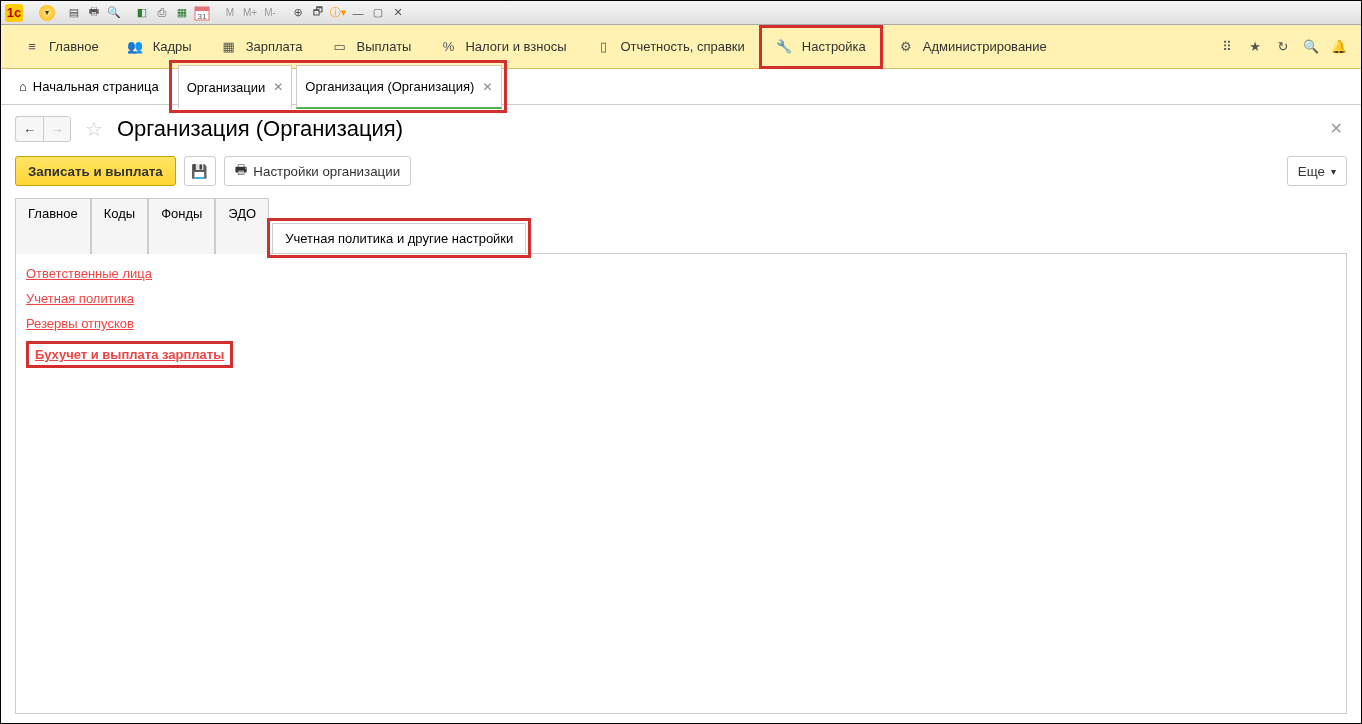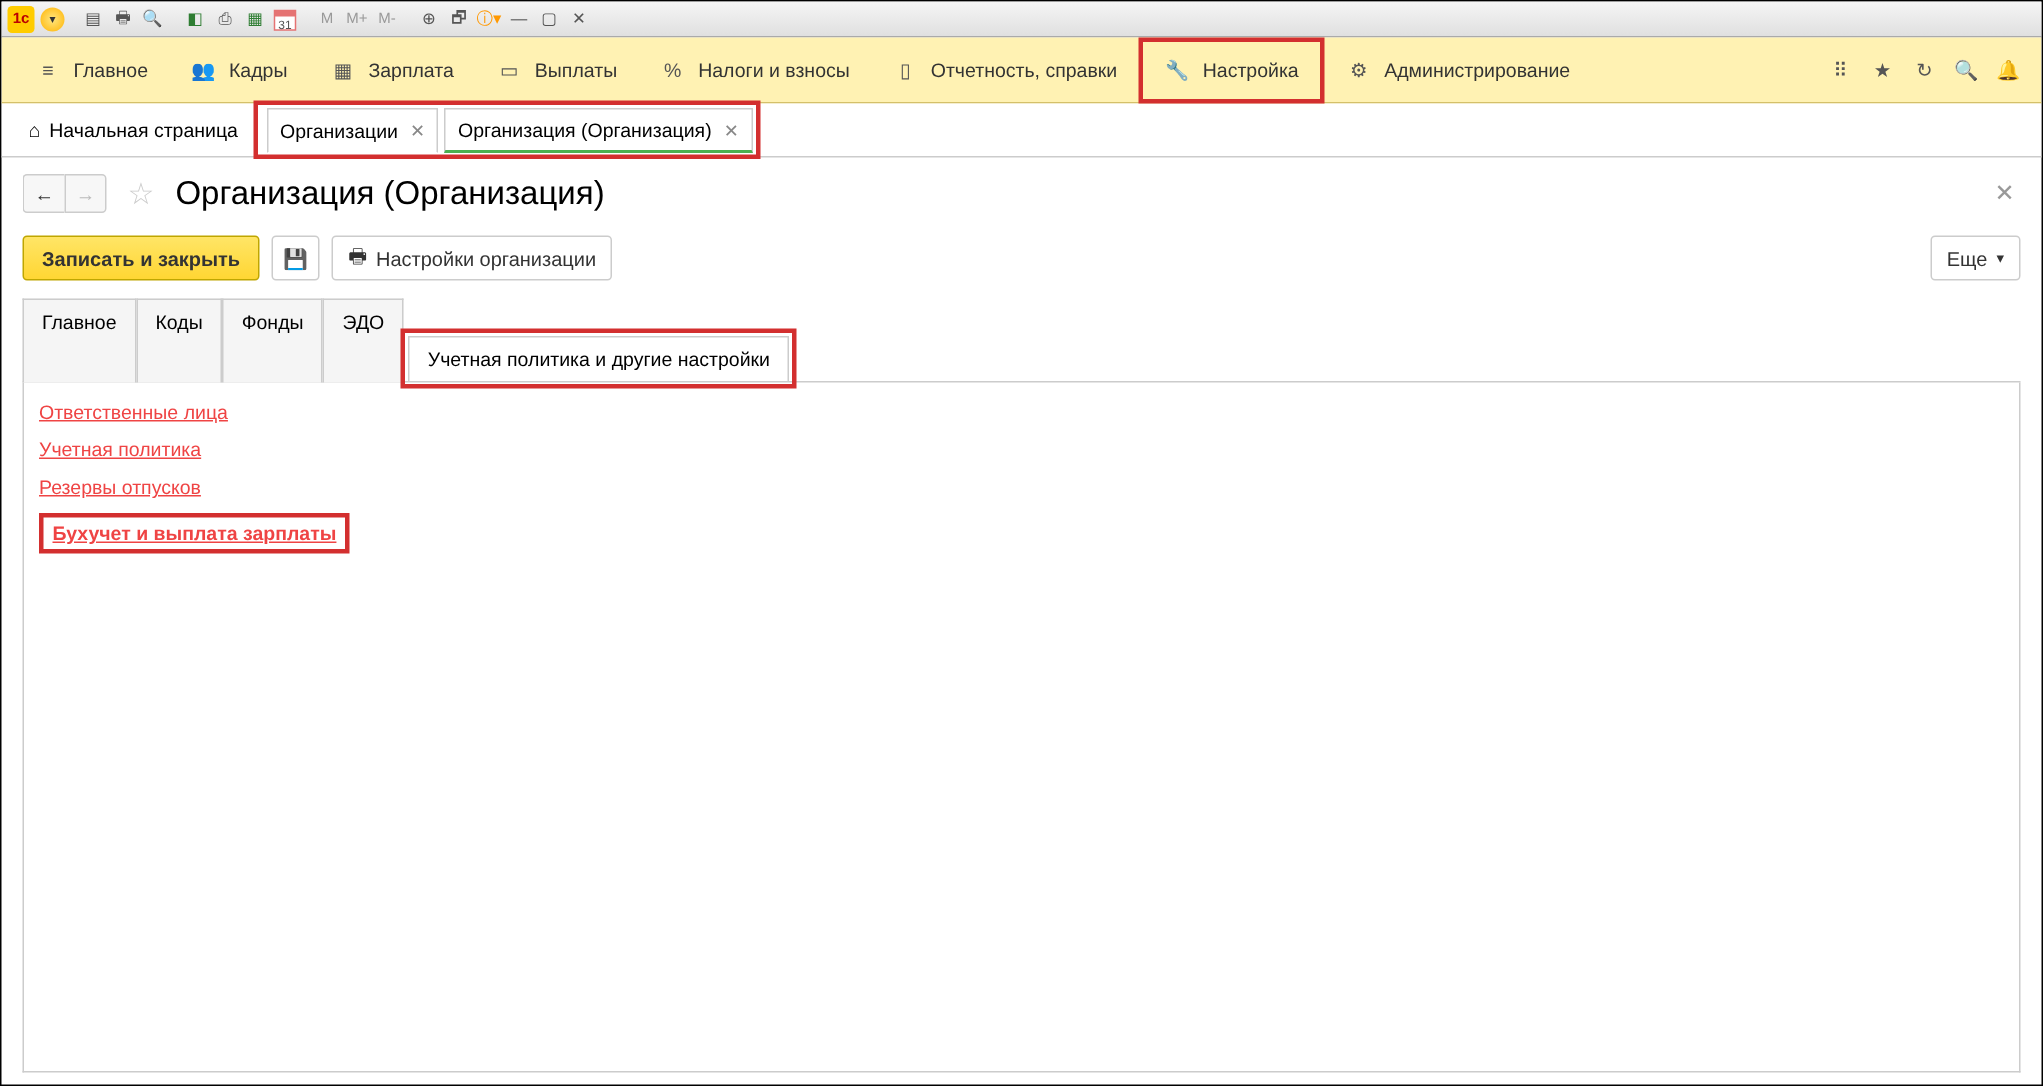--- a/index.html
+++ b/index.html
@@ -1,36 +1,36 @@
 <!DOCTYPE html>
 <html><head>
 <meta charset="utf-8">
 <style>
   * { box-sizing: border-box; margin: 0; padding: 0; }
   body { font-family: Arial, sans-serif; font-size: 13px; background: #fff; width: 1362px; height: 724px; overflow: hidden; border: 1px solid #000; }
   
   .titlebar { height: 24px; background: linear-gradient(#f5f5f5,#e0e0e0); display: flex; align-items: center; padding: 0 4px; border-bottom: 1px solid #aaa; color: #333; }
-  .titlebar .logo { width: 18px; height: 18px; background: #ffcc00; border-radius: 3px; margin-right: 4px; font-size: 10px; font-weight: bold; text-align:center; line-height:18px; color:#b00;}
+  .titlebar .logo { width: 18px; height: 18px; background: #ffcc00; border-radius: 3px; margin-right: 16px; font-size: 13px; font-weight: bold; text-align:center; line-height:18px; color:#b00;}
   .titlebar .dropdown-circle { width: 16px; height:16px; border-radius:50%; background: radial-gradient(#ffe680,#ffb300); margin-right: 8px; display:flex; align-items:center; justify-content:center; font-size:8px;}
   .titlebar .title { flex: 1; font-size: 12px; }
   .titlebar .sysbtn { width: 18px; height: 16px; margin-left: 2px; display:flex; align-items:center; justify-content:center; font-size: 11px; color:#555; cursor:pointer;}
   .titlebar .icon-m { font-size: 10px; color: #999;}
   .titlebar .icon-green { color: #2e7d32; }
   
   .mainmenu { height: 44px; background: #fff2b3; display: flex; align-items: center; padding: 0 8px; border-bottom: 1px solid #d4c06a; }
   .mainmenu .item { display: flex; align-items: center; padding: 0 14px; height: 44px; cursor: pointer; color: #333; }
   .mainmenu .item .micon { width: 18px; height: 18px; margin-right: 8px; display:flex; align-items:center; justify-content:center; color:#555;}
   .mainmenu .spacer { flex:1; }
   .mainmenu .righticon { width: 28px; height:28px; display:flex; align-items:center; justify-content:center; color:#555; cursor:pointer;}
   .mainmenu .highlight-red { border: 3px solid #d32f2f; }
   
   .tabbar { height: 36px; display: flex; align-items: center; border-bottom: 1px solid #ccc; padding-left: 8px; background:#fff;}
   .tabbar .home { display:flex; align-items:center; padding: 0 10px; height:36px; cursor:pointer;}
   .tabbar .home .hicon { margin-right:6px;}
-  .tabbar .tab { height: 30px; border: 1px solid #ccc; padding: 0 8px; display:flex; align-items:center; margin-left: 4px; background:#fff; border-bottom:1px solid #fff; margin-bottom:-1px; cursor:pointer;}
+  .tabbar .tab { height: 44px; border: 1px solid #ccc; padding: 0 8px; display:flex; align-items:center; margin-left: 4px; background:#fff; border-bottom:1px solid #fff; margin-bottom:-1px; cursor:pointer;}
   .tabbar .tab.active { border-bottom: 2px solid #4caf50;}
   .tabbar .tab .close { margin-left: 8px; color:#888; font-size:12px;}
   .tabbar .tabs-highlight { border:3px solid #d32f2f; display:flex; align-items:center; padding:2px;}
   
   .page { padding: 10px 14px; }
   .page-header { display:flex; align-items:center; margin-bottom: 14px;}
   .navbtn { width:28px; height:26px; border:1px solid #ccc; background:#f7f7f7; display:flex; align-items:center; justify-content:center; cursor:pointer; margin-right:0;}
   .navbtn:first-child{border-radius:3px 0 0 3px;border-right:none;}
   .navbtn:nth-child(2){border-radius:0 3px 3px 0;}
   .navbtn.enabled { color:#333;}
@@ -156,21 +156,21 @@
 <div class="page">
   <div class="page-header">
     <div class="navbtn enabled">←</div>
     <div class="navbtn disabled">→</div>
     <div class="star">☆</div>
     <div class="page-title">Организация (Организация)</div>
     <div class="close-page">✕</div>
   </div>
 
   <div class="toolbar">
-    <button class="btn">Записать и закрыть</button>
+    <button class="btn">Записать и выплата</button>
     <button class="btn-plain btn-icon">
         <span class="bicon">💾</span>
       </button>
     <button class="btn-plain">
         <span class="bicon">🖶</span>
         <span>Настройки организации</span>
       </button>
     <div class="spacer"></div>
     <button class="btn-plain btn-more">Еще</button>
   </div>

